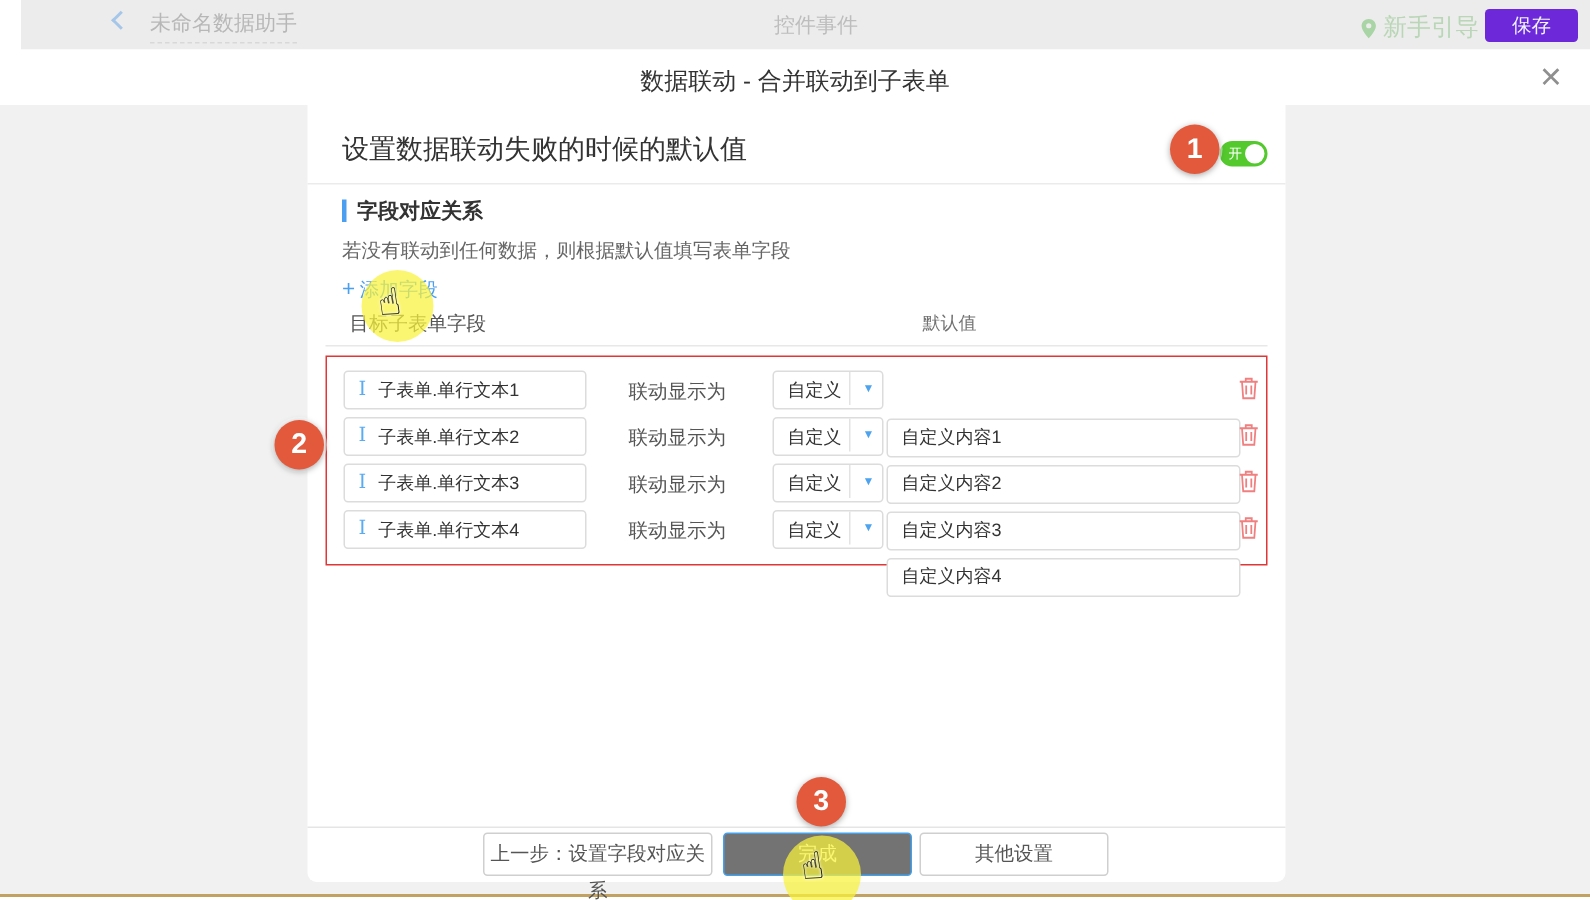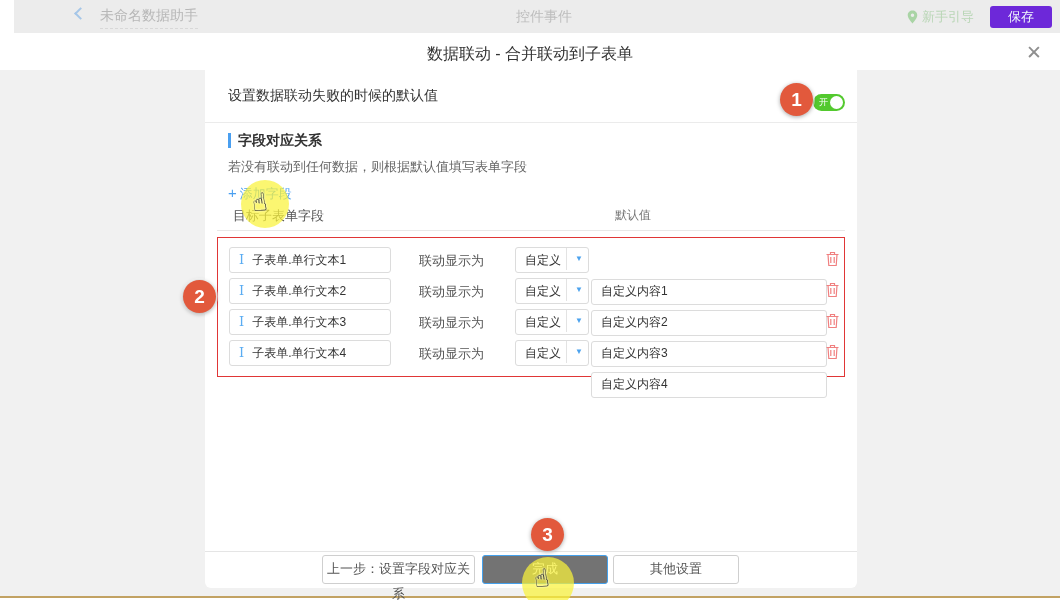--- a/index.html
+++ b/index.html
@@ -12,40 +12,40 @@
 
   
   .topbar{left:0;top:0;width:1060px;height:33px;background:#ececec;margin-left:14px;}
   .back-chevron{left:62px;top:9px;width:9px;height:9px;
     border-left:2px solid #a5c6e8;border-bottom:2px solid #a5c6e8;
     transform:rotate(45deg);}
   .doc-title{left:86px;top:7px;font-size:14px;color:#b7b7b7;
     border-bottom:1px dashed #d8d8d8;padding-bottom:3px;}
   .topbar-center{left:0;top:8px;width:1060px;text-align:center;
     font-size:14px;color:#bdbdbd;}
-  .guide{left:893px;top:8px;font-size:13px;color:#b9d6b6;display:flex;align-items:center;gap:4px;}
+  .guide{left:893px;top:8px;font-size:16px;color:#b9d6b6;display:flex;align-items:center;gap:4px;}
   .guide svg{display:block;}
   .save-btn{left:976px;top:6px;width:62px;height:22px;background:#6d28d9;
     border-radius:3px;color:#eff6fc;font-size:13px;text-align:center;line-height:22px;}
 
   
   .modal-header{left:0;top:33px;width:1060px;height:37px;background:#ffffff;}
   .modal-title{left:0;top:44px;width:1060px;text-align:center;font-size:16px;color:#333;}
   .close-x{left:1022px;top:41px;width:24px;height:24px;font-size:19px;color:#8f8f8f;
     text-align:center;line-height:24px;cursor:pointer;}
 
   
   .modal-body{left:0;top:70px;width:1060px;height:526px;background:#f1f1f1;}
   .panel{left:205px;top:70px;width:652px;height:518px;background:#ffffff;
     border-radius:0 0 6px 6px;}
   .gold-line{left:0;top:596px;width:1060px;height:2px;background:#c2a263;}
   .below-gold{left:0;top:598px;width:1060px;height:2px;background:#ffffff;}
 
   
-  .panel .default-row-label{left:23px;top:17px;font-size:14px;color:#333;font-family:Liberation Mono, monospace;}
+  .panel .default-row-label{left:23px;top:17px;font-size:18px;color:#333;font-family:Liberation Mono, monospace;}
   .panel .default-row-sep{left:0;top:52px;width:652px;height:1px;background:#ebebeb;}
 
   .toggle{left:608px;top:24px;width:32px;height:17px;border-radius:9px;
     background:#53c92e;color:#fff;}
   .toggle .on-label{position:absolute;left:6px;top:3px;font-size:9px;line-height:11px;}
   .toggle .knob{position:absolute;right:2px;top:2px;width:13px;height:13px;
     border-radius:50%;background:#ffffff;}
 
   .section-title{left:23px;top:63px;font-size:14px;font-weight:bold;color:#333;
     border-left:3px solid #4a9ff0;padding-left:7px;line-height:15px;}

